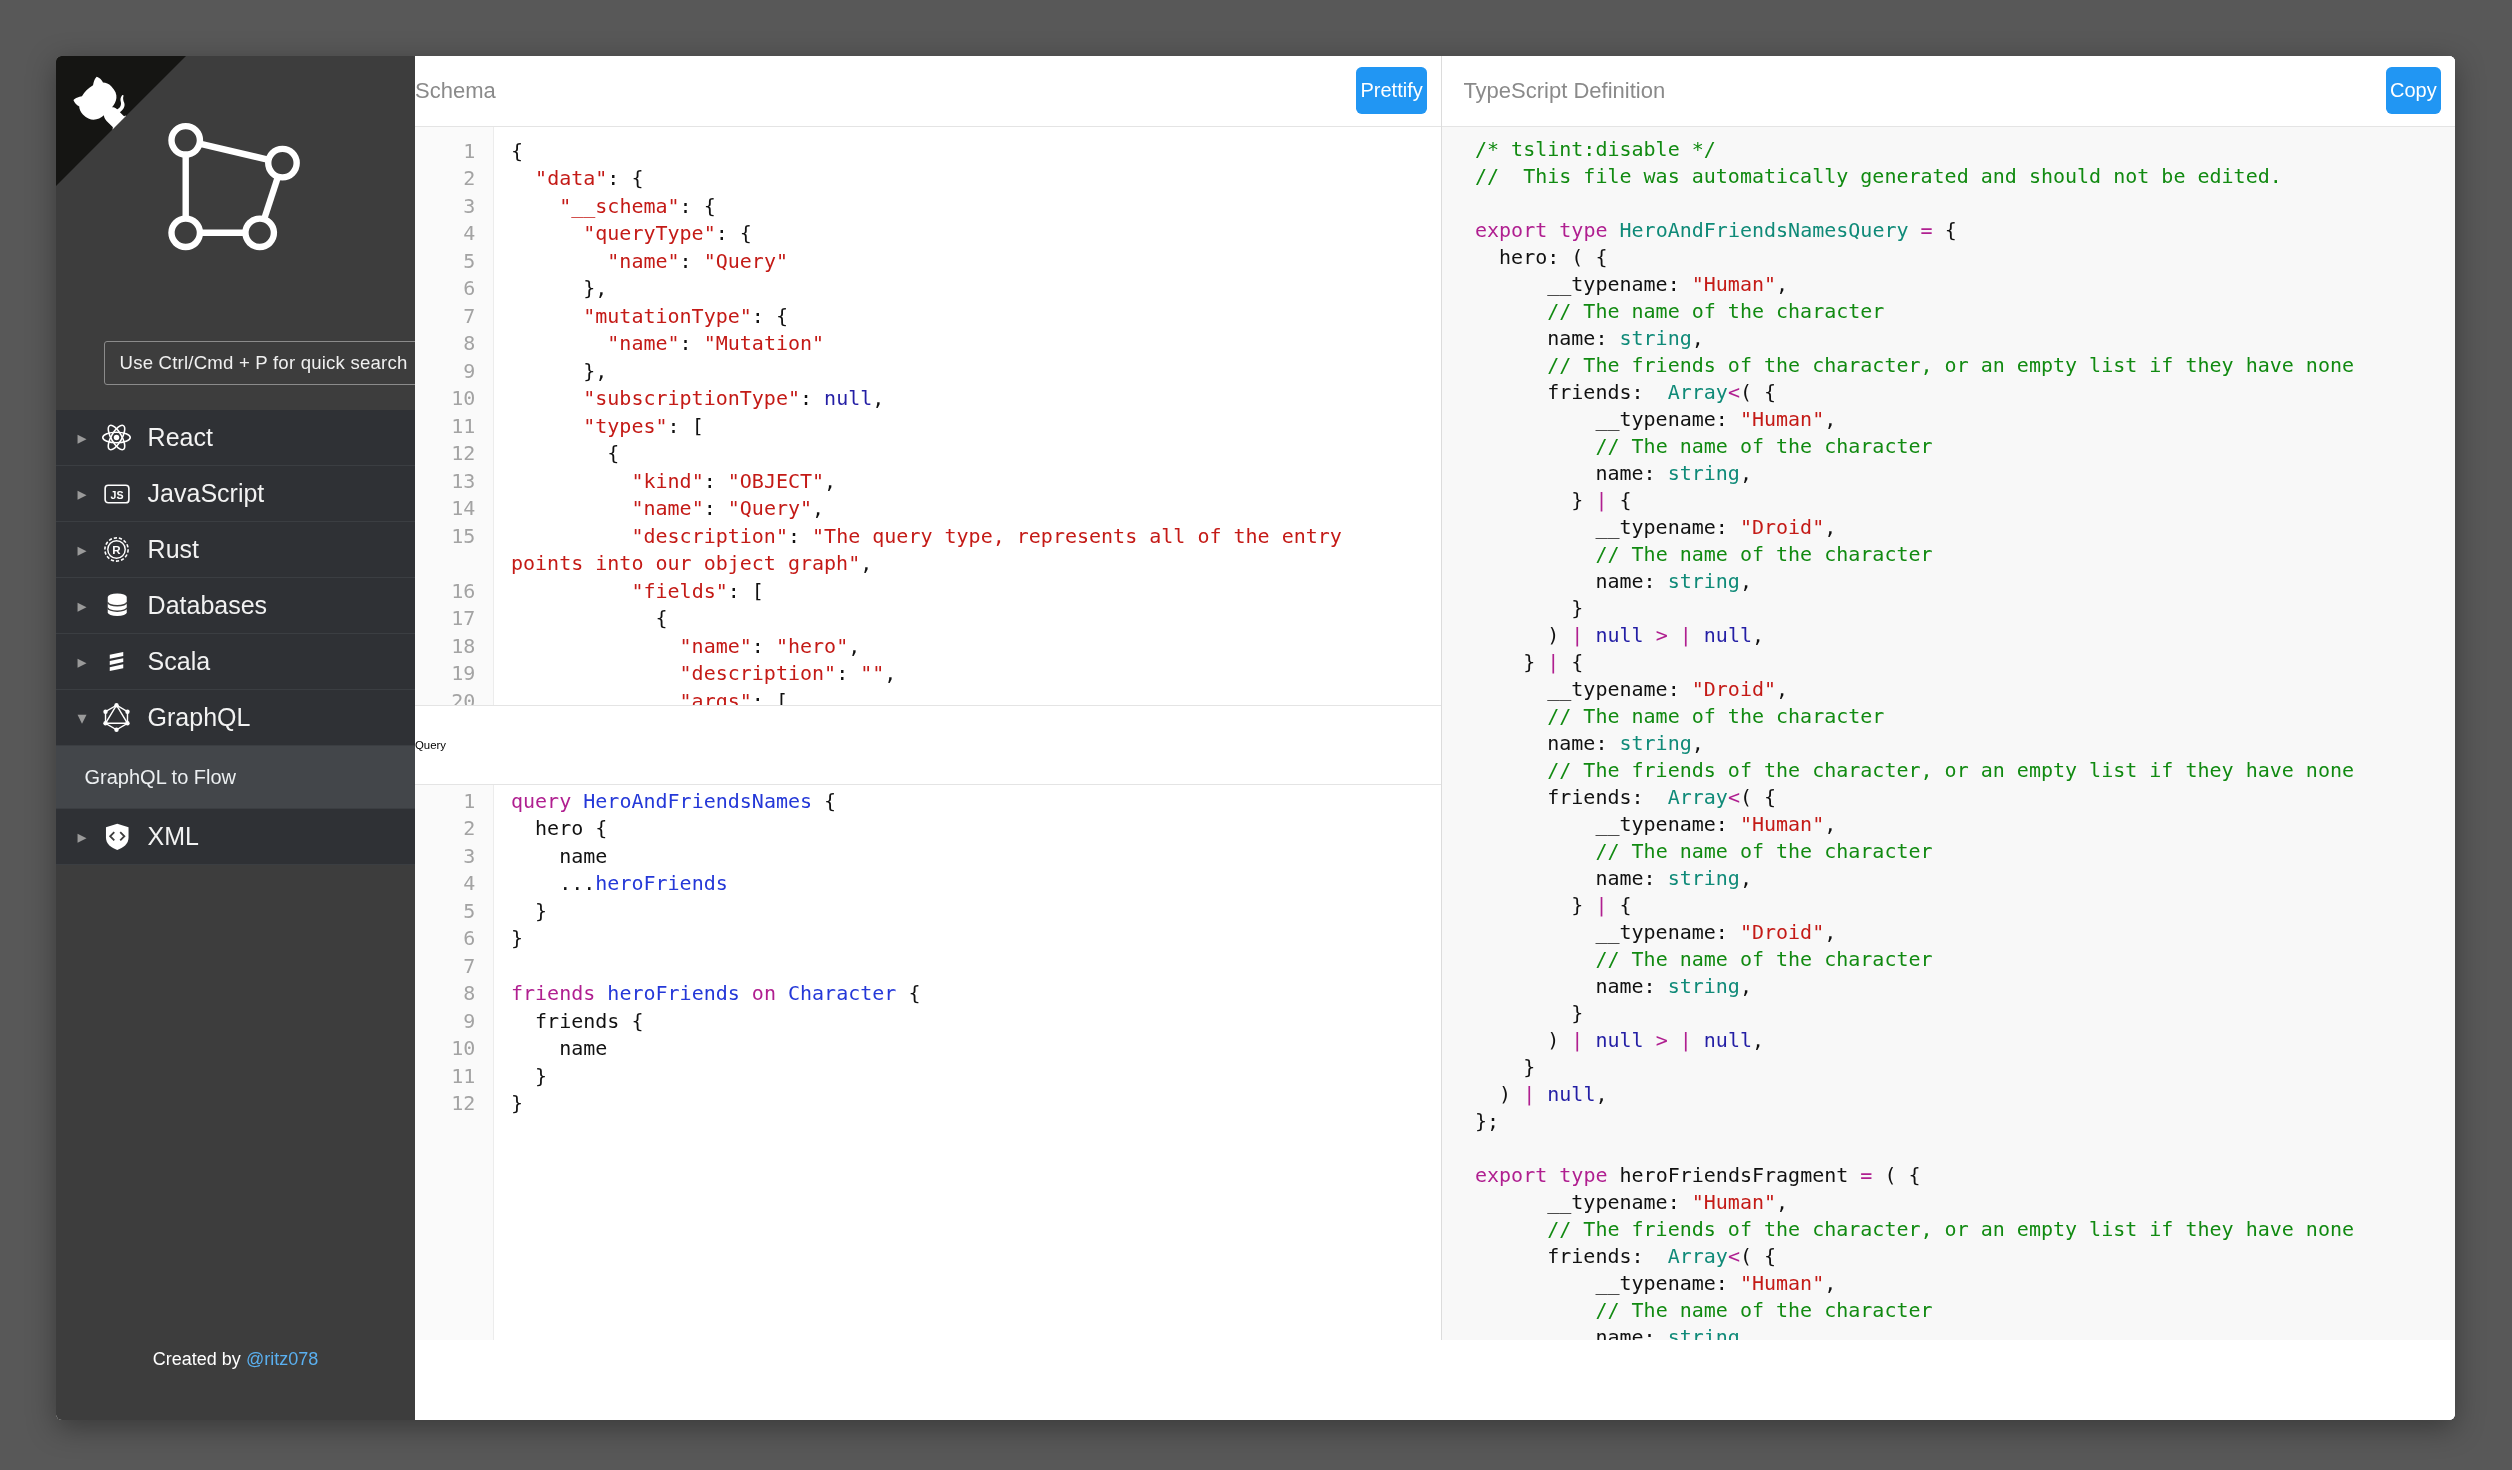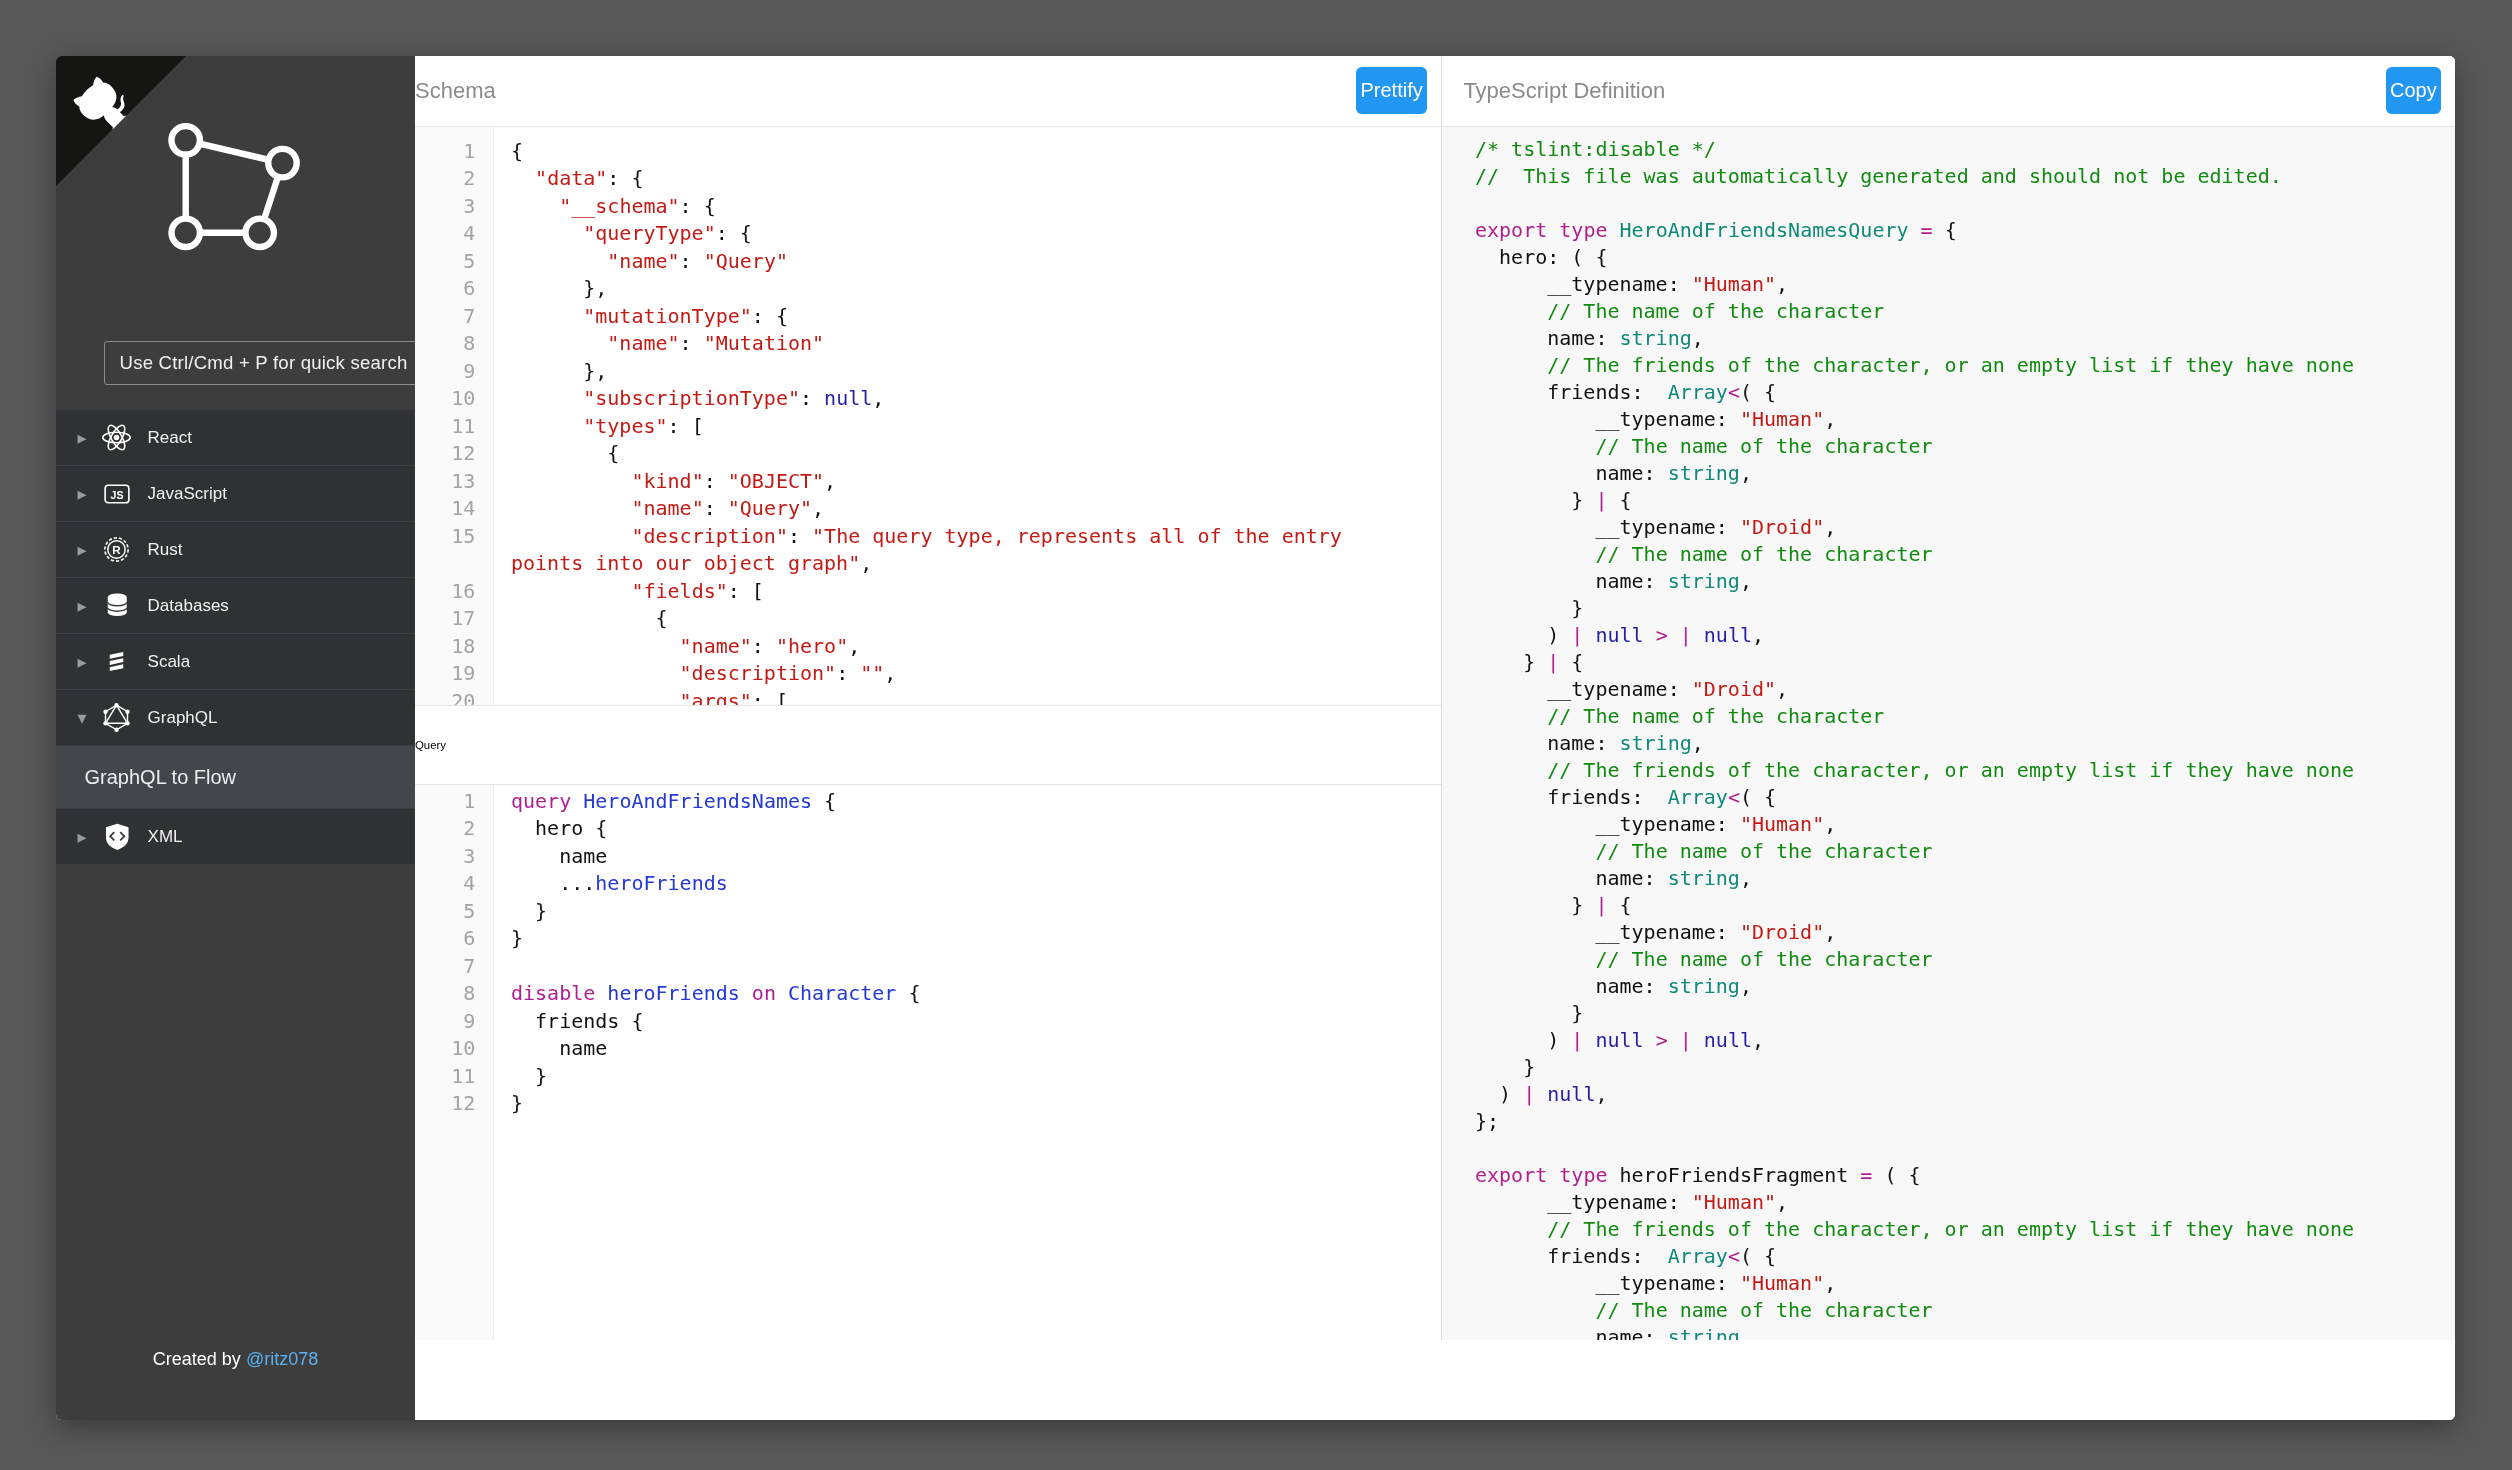--- a/index.html
+++ b/index.html
@@ -22,21 +22,21 @@
                   border:1.4px solid #8b8b8b; border-radius:3px; color:#f0f0f0;
                   font-size:18.6px; display:flex; align-items:center; justify-content:center;
                   letter-spacing:0.2px;margin-left:28px; }
 
   .nav { position:absolute; left:0; top:354px; width:359px; }
   .srow { height:56px; background:#2f3135; border-bottom:1.4px solid #3b3e42;
           display:flex; align-items:center; cursor:pointer; }
   .srow .chev { width:18.6px; margin-left:21.4px; color:#9a9a9a; font-size:18px; flex:none; }
   .srow .ic { width:33px; height:33px; margin-left:4.3px; margin-right:14.3px; flex:none;
               display:flex; align-items:center; justify-content:center; }
-  .srow .lbl { color:#f2f2f2; font-size:17px; }
+  .srow .lbl { color:#f2f2f2; font-size:25px; }
   .subrow { height:63px; background:#43464a; border-bottom:1.4px solid #3b3e42;
             display:flex; align-items:center; padding-left:28.5px; cursor:pointer; }
   .subrow.sel { background:#585b60; }
   .subrow .lbl { color:#eceff1; font-size:20px; }
 
   .side-footer { position:absolute; left:0; top:1285px; width:359px; height:36px;
                  text-align:center; color:#ffffff; font-size:18px; line-height:36px; }
   .side-footer a { color:#5ab0f0; text-decoration:none; }
 
   
@@ -340,21 +340,21 @@
           <div class="crow">
             <div class="ln">6</div>
             <div class="ct"><span class="tok-p">}</span></div>
           </div>
           <div class="crow">
             <div class="ln">7</div>
             <div class="ct"></div>
           </div>
           <div class="crow">
             <div class="ln">8</div>
-            <div class="ct"><span class="tok-k">disable</span><span class="tok-p"> </span><span class="tok-d">heroFriends</span><span class="tok-p"> </span><span class="tok-k">on</span><span class="tok-p"> </span><span class="tok-d">Character</span><span class="tok-p"> {</span></div>
+            <div class="ct"><span class="tok-k">friends</span><span class="tok-p"> </span><span class="tok-d">heroFriends</span><span class="tok-p"> </span><span class="tok-k">on</span><span class="tok-p"> </span><span class="tok-d">Character</span><span class="tok-p"> {</span></div>
           </div>
           <div class="crow">
             <div class="ln">9</div>
             <div class="ct"><span class="tok-p">  friends {</span></div>
           </div>
           <div class="crow">
             <div class="ln">10</div>
             <div class="ct"><span class="tok-p">    name</span></div>
           </div>
           <div class="crow">

